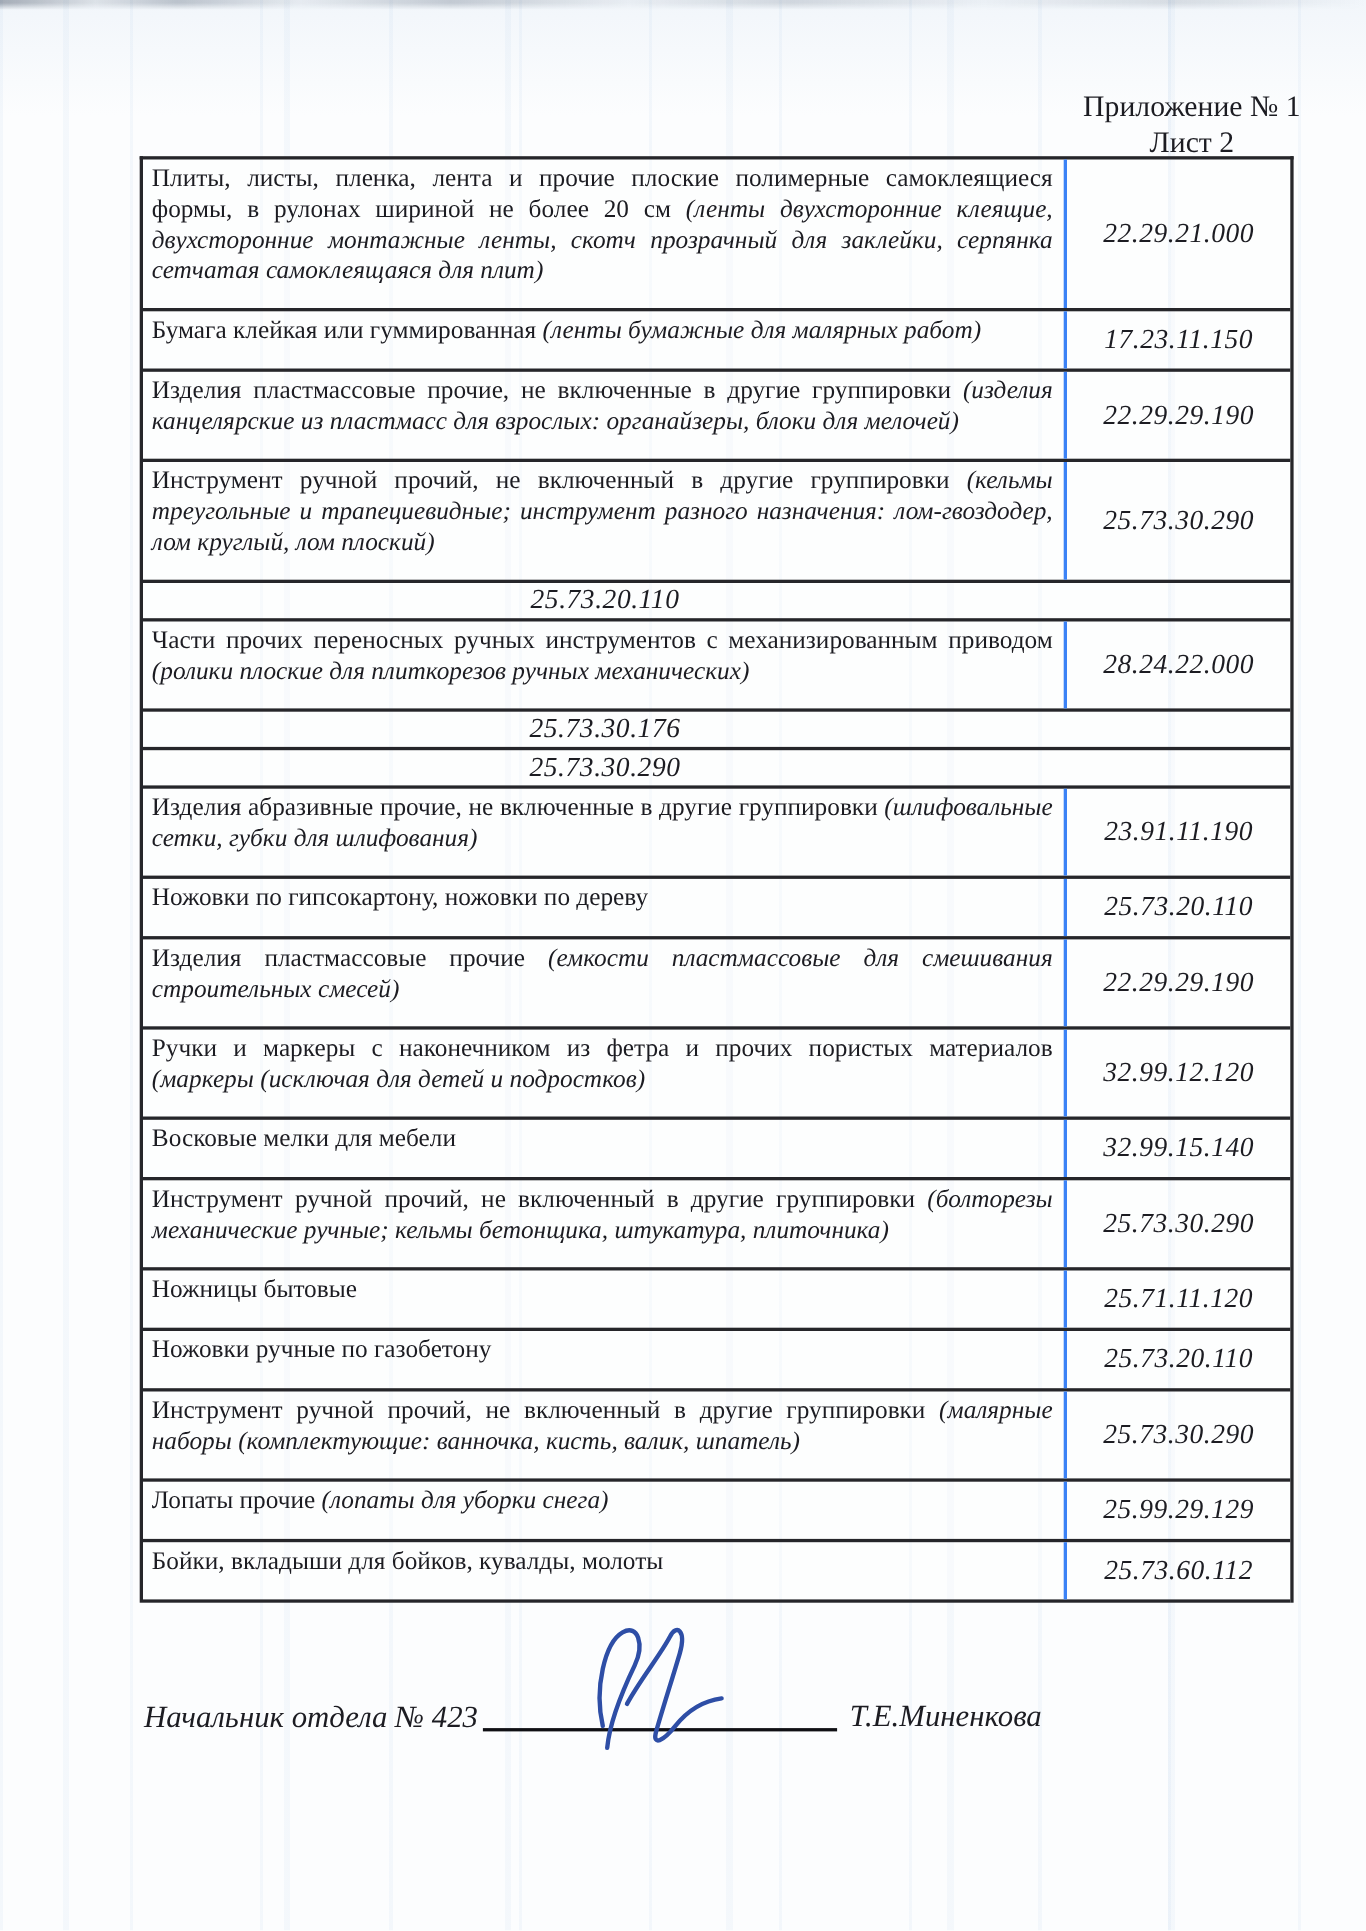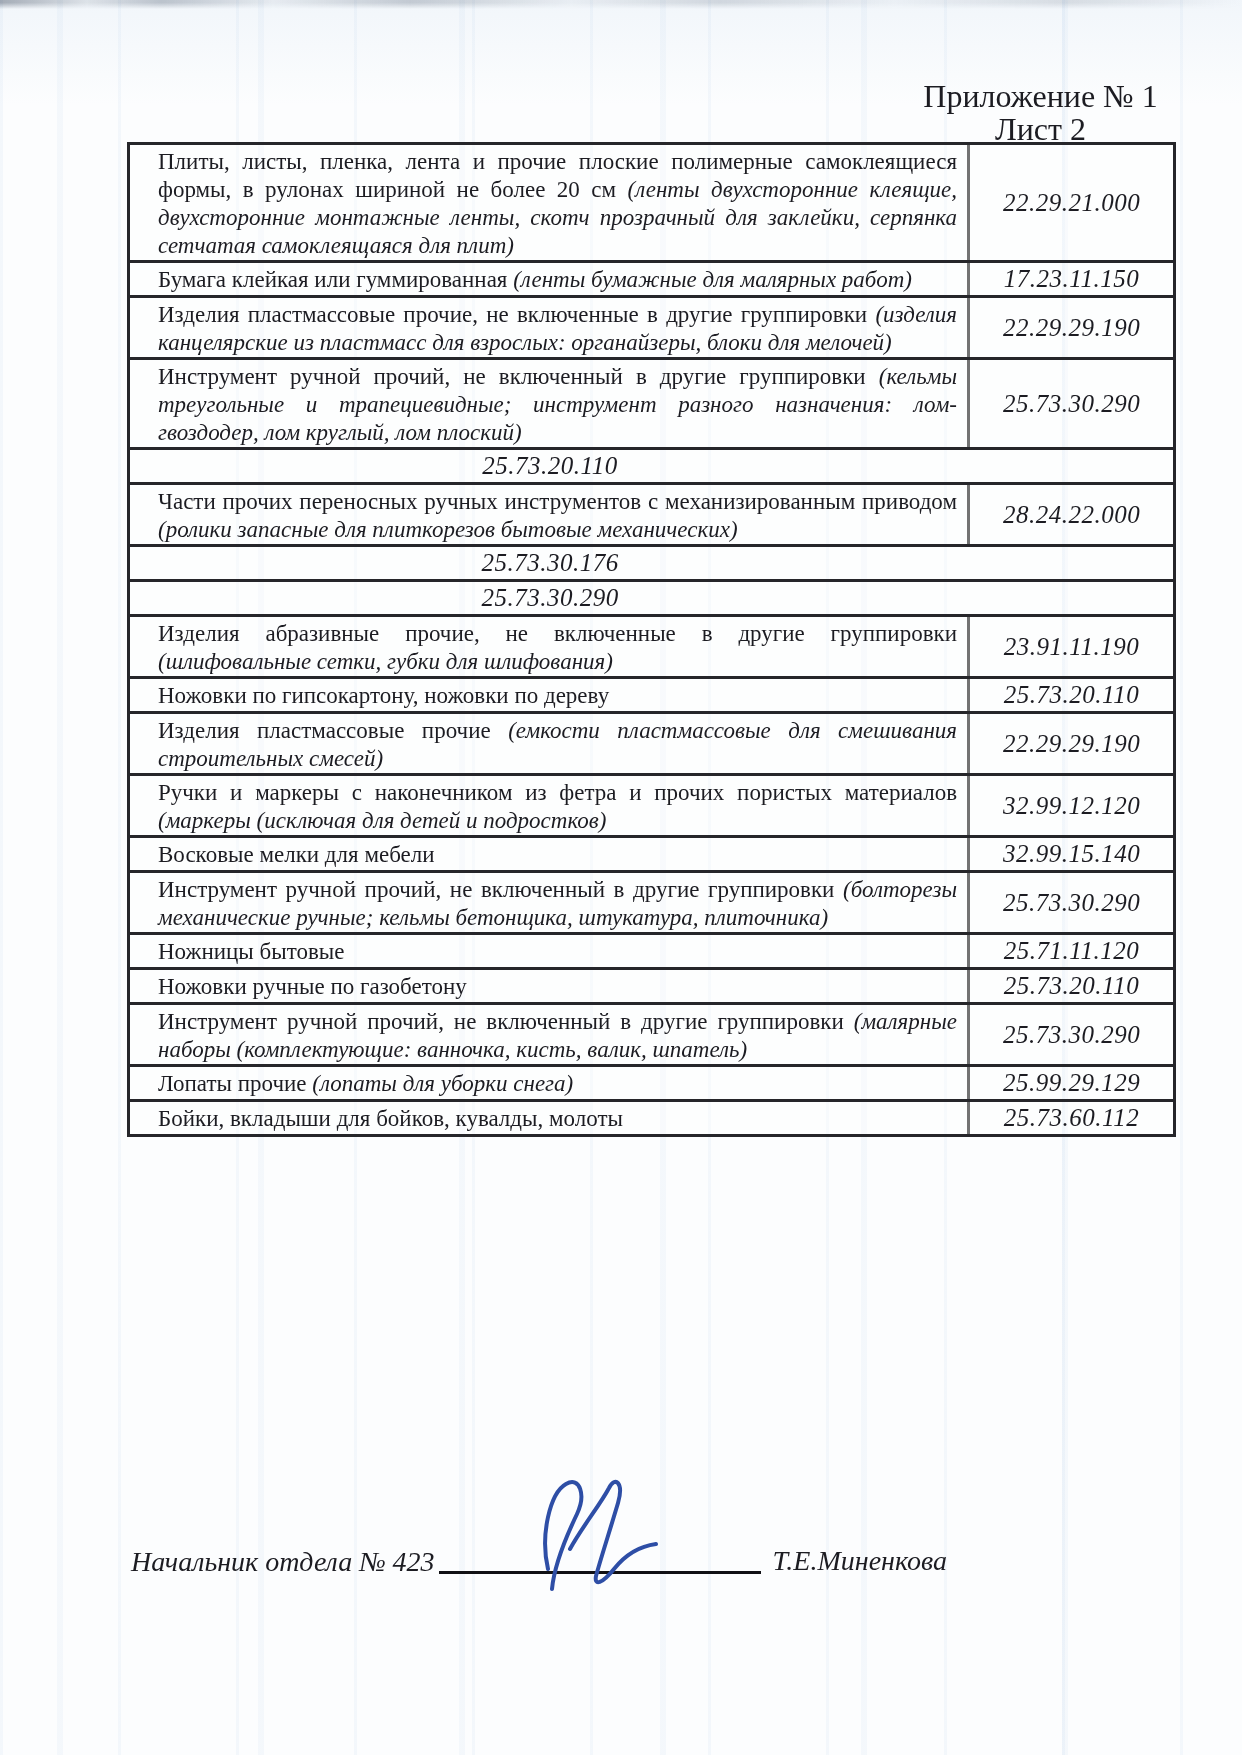--- a/index.html
+++ b/index.html
@@ -23,39 +23,38 @@
     background:linear-gradient(90deg,
       rgba(70,82,100,.45) 0%, rgba(70,82,100,.12) 7%,
       rgba(82,96,116,.34) 13%, rgba(82,96,116,.07) 22%,
       rgba(74,88,108,.28) 33%, rgba(74,88,108,.05) 46%,
       rgba(78,92,112,.20) 58%, rgba(78,92,112,.04) 72%,
       rgba(74,88,108,.16) 86%, rgba(74,88,108,0) 100%);
     -webkit-mask-image:linear-gradient(180deg,#000 30%,transparent 100%);
             mask-image:linear-gradient(180deg,#000 30%,transparent 100%);
   }
   .doc-header{
-    position:absolute;top:80px;left:913px;width:255px;
-    text-align:center;font-size:32px;line-height:33px;
+    position:absolute;top:80px;left:956px;width:255px;
+    text-align:center;font-size:27px;line-height:33px;
   }
   .the-table{
     position:absolute;left:127px;top:142px;width:1043px;
     border:3px solid #26262a;border-bottom:none;
     background:rgba(255,255,255,.35);
   }
   .t-row{
     display:grid;grid-template-columns:1fr 203px;
     border-bottom:3px solid #26262a;
   }
   .cell-desc{
-    border-right:3px solid #737373;
-    padding:3px 10px 0 8px;
+    border-right:3px solid #3b82f6;
+    padding:3px 10px 20px 8px;
     font-size:23px;line-height:28px;
     text-align:justify;
     min-height:29px;
-    margin-left:20px;
   }
   .cell-desc .it{font-style:italic;}
   .cell-code{
     display:flex;align-items:center;justify-content:center;
     font-size:25px;letter-spacing:.5px;
     padding:2px 4px;
     font-style:italic;
   }
   .signature{
     position:absolute;left:131px;top:1468px;width:960px;height:110px;
@@ -106,21 +105,21 @@
       <div class="cell-code">
         <span>25.73.30.290</span>
       </div>
     </div>
     <div class="t-row">
       <div class="cell-code">
         <span>25.73.20.110</span>
       </div>
     </div>
     <div class="t-row">
-      <div class="cell-desc"><span class="main">Части прочих переносных ручных инструментов с механизированным приводом </span><span class="it">(ролики запасные для плиткорезов бытовые механических)</span></div>
+      <div class="cell-desc"><span class="main">Части прочих переносных ручных инструментов с механизированным приводом </span><span class="it">(ролики плоские для плиткорезов ручных механических)</span></div>
       <div class="cell-code">
         <span>28.24.22.000</span>
       </div>
     </div>
     <div class="t-row">
       <div class="cell-code">
         <span>25.73.30.176</span>
       </div>
     </div>
     <div class="t-row">

